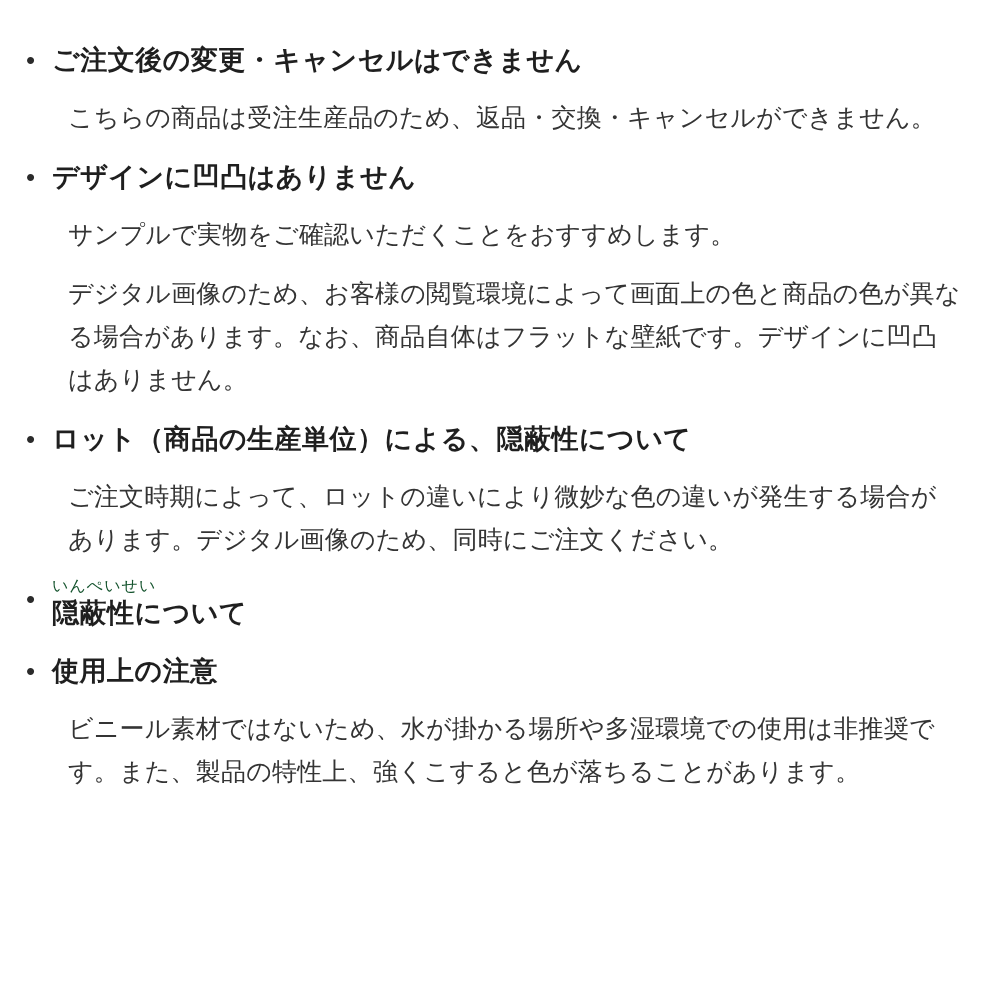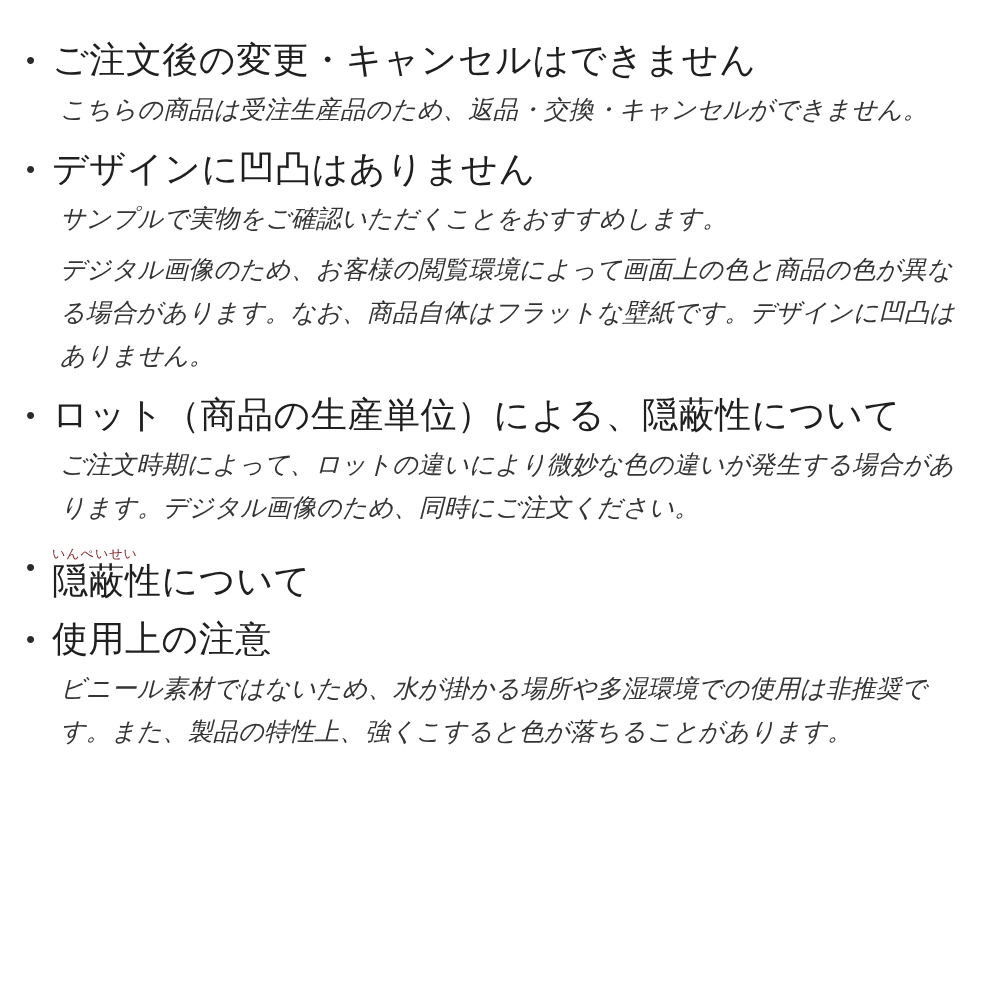--- a/index.html
+++ b/index.html
@@ -35,47 +35,46 @@
     color: #2b2b2b;
     text-align: left;
     padding-left: 4px;
     box-sizing: border-box;
   }
   .heading-wrap {
     flex: 1 1 auto;
     position: relative;
   }
   .ruby {
-    font-size: 13px;
+    font-size: 16px;
     line-height: 14px;
     letter-spacing: 1px;
-    color: #7f1d1d;
+    color: #14532d;
     height: 16px;
     margin-bottom: -2px;
     font-weight: 400;
   }
   h2 {
     margin: 0;
-    font-size: 36px;
+    font-size: 27px;
     line-height: 40px;
-    font-weight: normal;
+    font-weight: bold;
     letter-spacing: 0.5px;
     color: #1f1f1f;
   }
   .body-text {
     margin: 4px 0 0 30px;
     font-size: 25px;
     line-height: 43px;
     color: #343434;
     letter-spacing: 0.2px;
     max-width: 945px;
   }
   .body-text p {
-    margin: 8px;
-    font-style: italic;
+    margin: 16px;
   }
 </style>
 </head>
 <body>
 
 <div class="page">
 
   <div class="section">
     <div class="heading-row">
       <span class="bullet">•</span>

